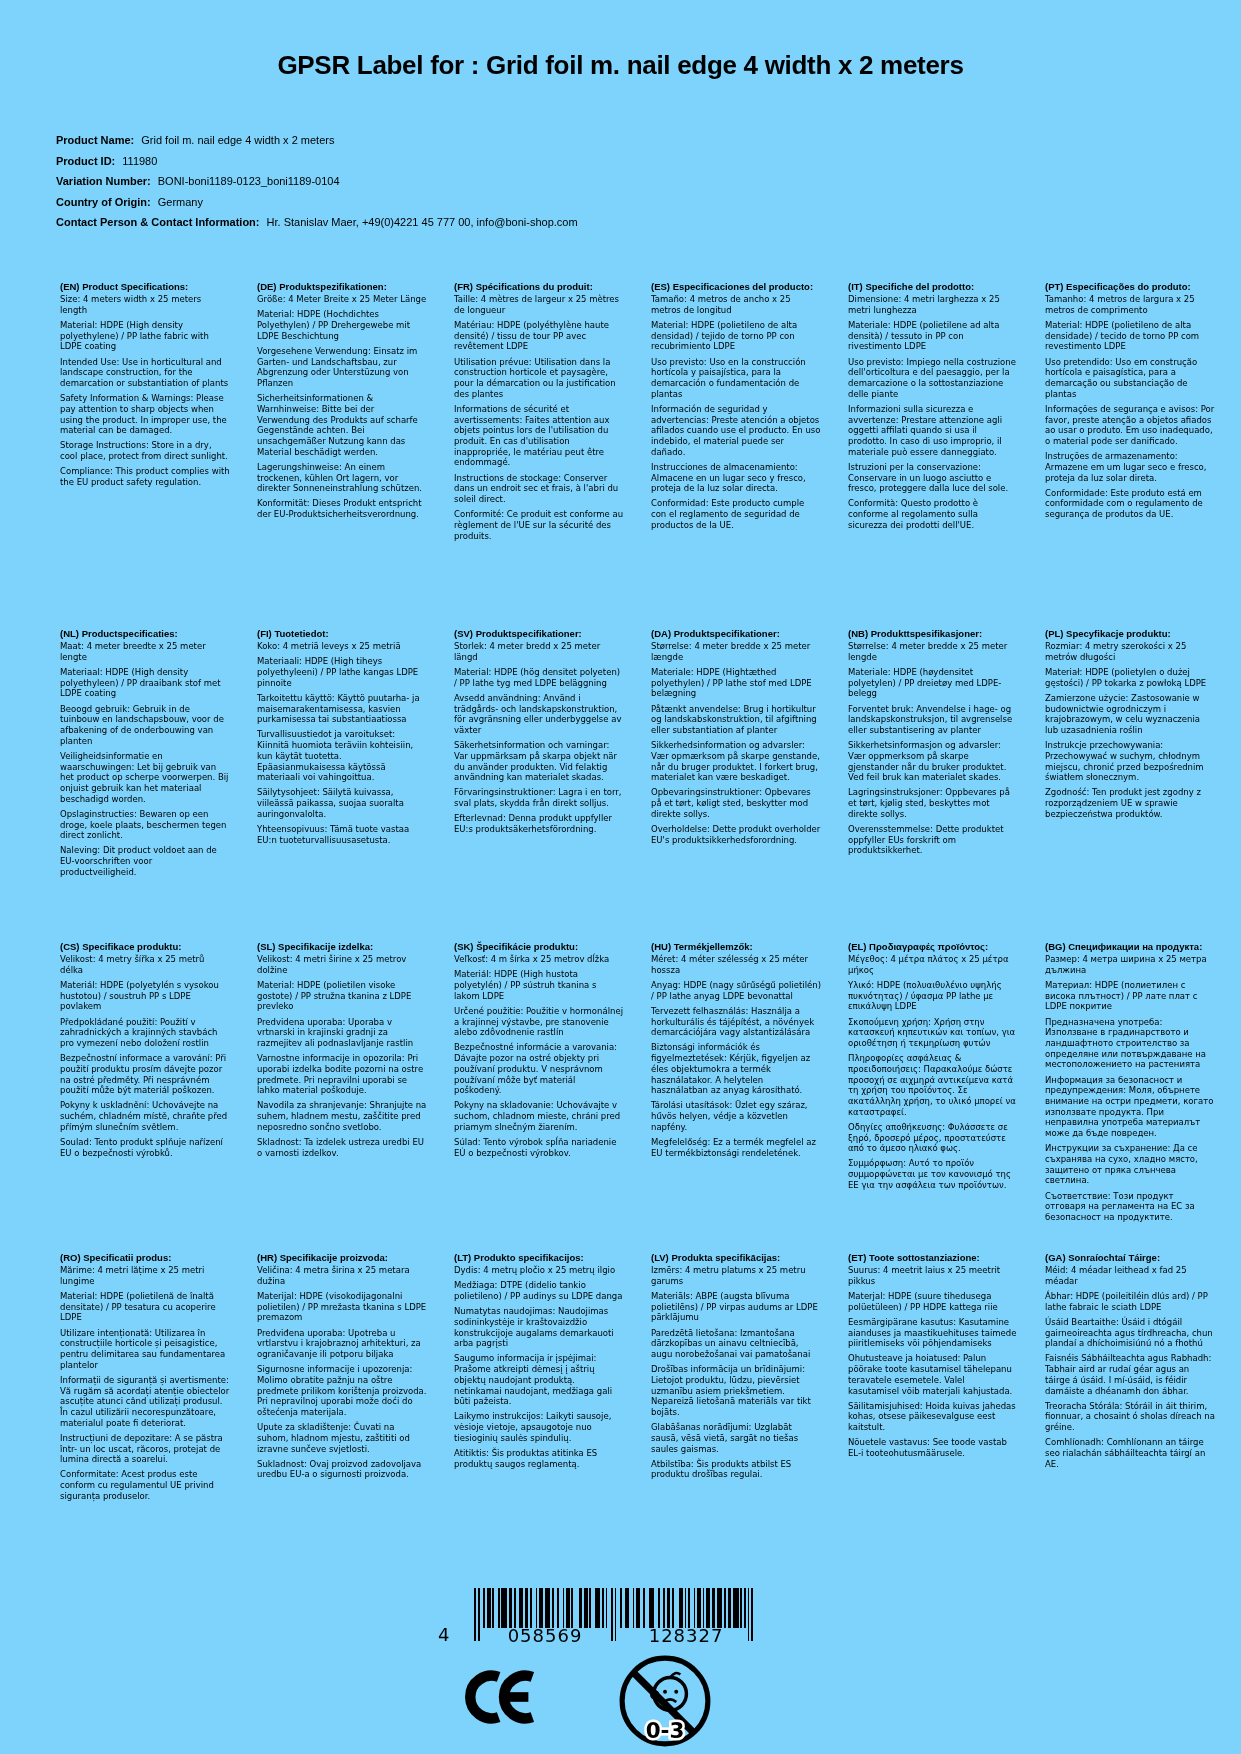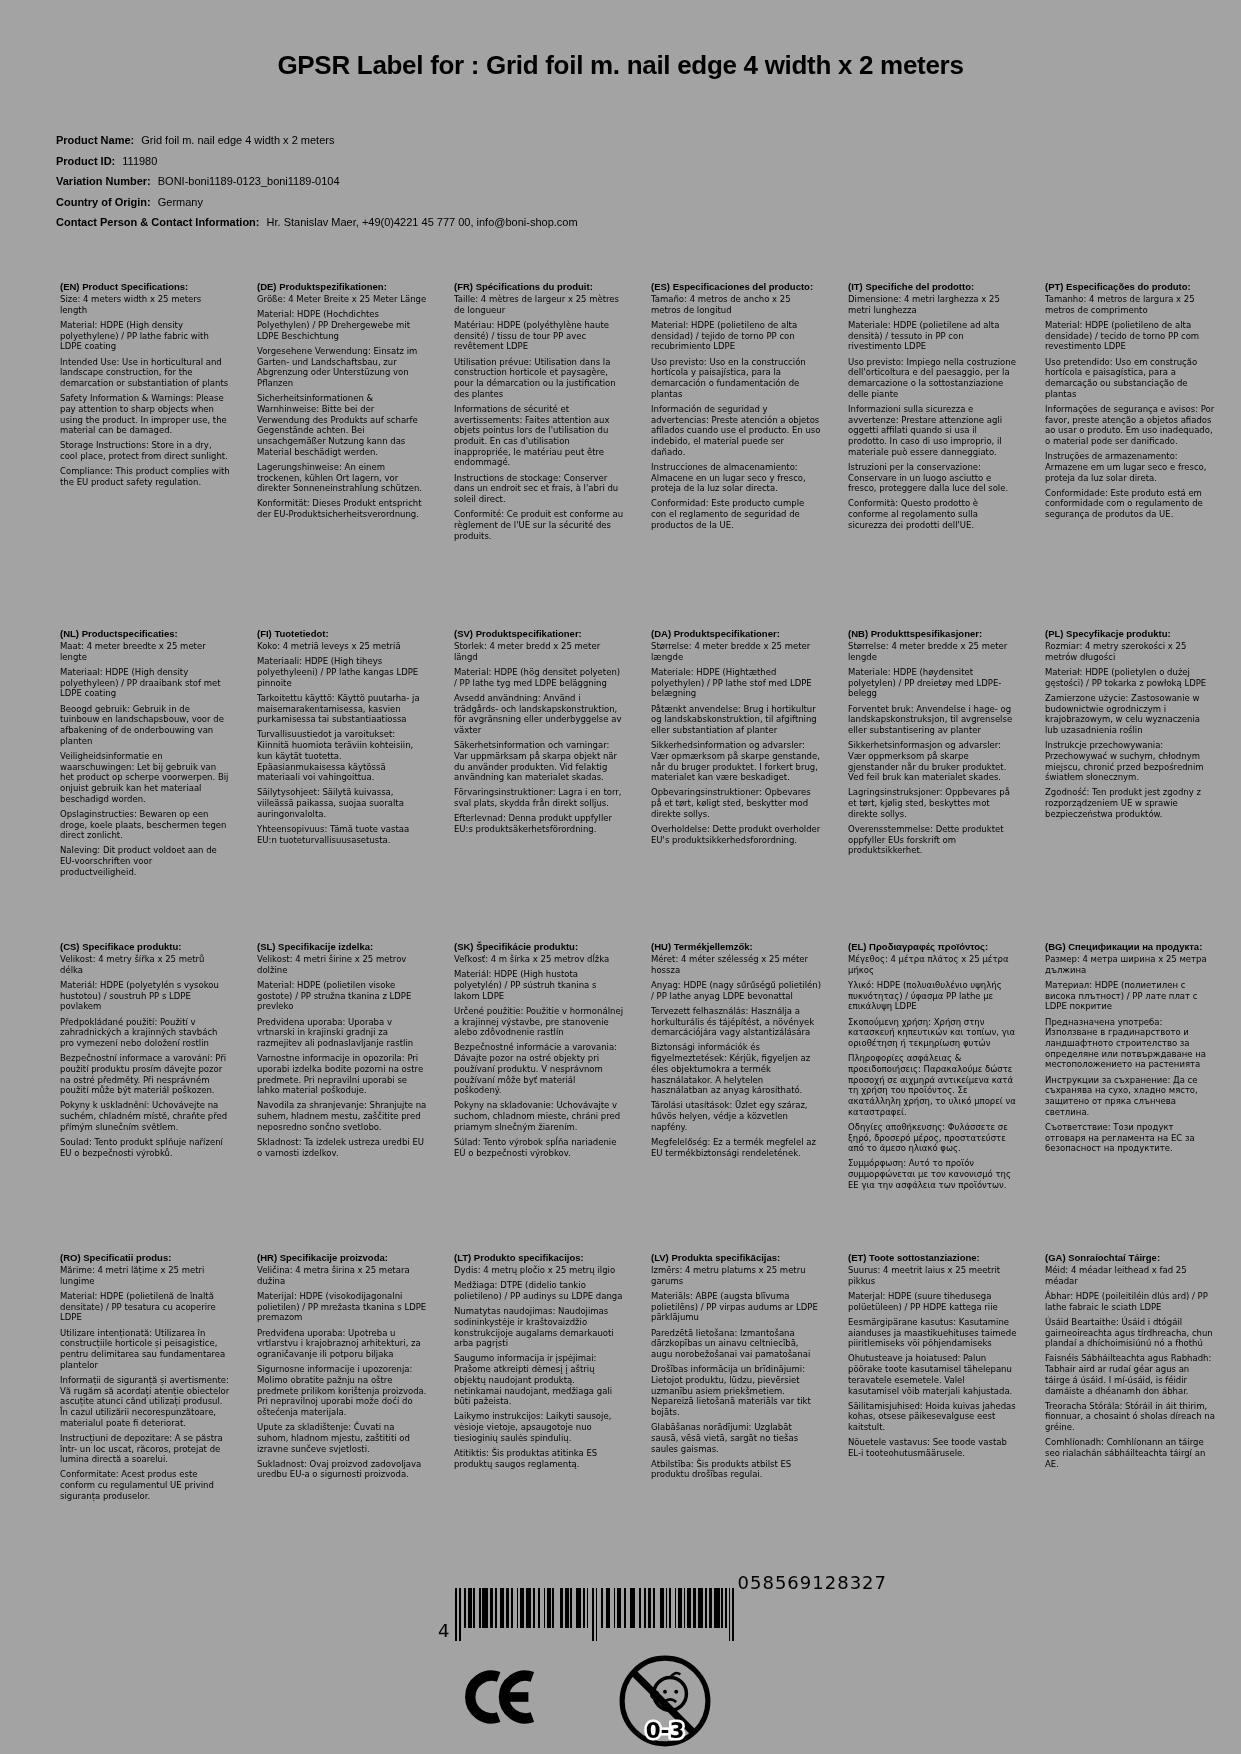--- a/index.html
+++ b/index.html
@@ -1,33 +1,33 @@
 <!DOCTYPE html>
 <html><head>
 <meta charset="utf-8">
 <style>
   html,body{margin:0;padding:0;background:#fff;}
-  .page{position:relative;width:1241px;height:1754px;background:#a3a3a3;color:#000;overflow:hidden;
+  .page{position:relative;width:1241px;height:1754px;background:#7dd3fc;color:#000;overflow:hidden;
         font-family:"DejaVu Sans",sans-serif;}
   .title{position:absolute;top:50px;left:0;width:100%;text-align:center;
          font-family:"Liberation Sans",sans-serif;font-weight:bold;font-size:26px;letter-spacing:-0.3px;}
   .product{position:absolute;left:56px;top:130px;font-family:"Liberation Sans",sans-serif;
            font-size:11px;line-height:20.5px;}
   .product-row .label{font-weight:bold;}
   .product-row .value{margin-left:7px;}
   .lang-grid{position:absolute;left:60px;top:281px;display:grid;
              grid-template-columns:repeat(6,170px);column-gap:27px;
              grid-template-rows:347px 313px 311px auto;}
   .lang-block{font-size:8.5px;line-height:10.7px;}
   .block-header{font-family:"Liberation Sans",sans-serif;font-weight:bold;font-size:9.5px;
                 line-height:11px;margin:0 0 2px 0;}
   .block-text{margin:0 0 4.5px 0;}
   .barcode{position:absolute;left:438px;top:1588px;display:flex;align-items:flex-end;}
   .lead-digit{font-size:18px;line-height:1;margin:0 6px 1px 0;}
-  .bars-stack{display:flex;flex-direction:row;}
+  .bars-stack{display:flex;flex-direction:column;margin-left:19px;}
   .bars{display:flex;align-items:flex-start;height:53px;}
   .bar{background:#000;height:40px;flex:0 0 auto;}
   .bar-tall{height:53px;}
   .barcode-digits{display:flex;margin-top:-14px;font-size:18px;line-height:1;}
   .barcode-digits span{flex:1;text-align:center;letter-spacing:1px;}
   .ce-mark{position:absolute;left:452px;top:1664px;}
   .age-warning{position:absolute;left:616px;top:1652px;}
 </style>
 </head>
 <body>
@@ -205,20 +205,21 @@
         <p class="block-text">Σκοπούμενη χρήση: Χρήση στην κατασκευή κηπευτικών και τοπίων, για οριοθέτηση ή τεκμηρίωση φυτών</p>
         <p class="block-text">Πληροφορίες ασφάλειας &amp; προειδοποιήσεις: Παρακαλούμε δώστε προσοχή σε αιχμηρά αντικείμενα κατά τη χρήση του προϊόντος. Σε ακατάλληλη χρήση, το υλικό μπορεί να καταστραφεί.</p>
         <p class="block-text">Οδηγίες αποθήκευσης: Φυλάσσετε σε ξηρό, δροσερό μέρος, προστατεύστε από το άμεσο ηλιακό φως.</p>
         <p class="block-text">Συμμόρφωση: Αυτό το προϊόν συμμορφώνεται με τον κανονισμό της ΕΕ για την ασφάλεια των προϊόντων.</p>
       </div>
       <div class="lang-block">
         <div class="block-header">(BG) Спецификации на продукта:</div>
         <p class="block-text">Размер: 4 метра ширина x 25 метра дължина</p>
         <p class="block-text">Материал: HDPE (полиетилен с висока плътност) / PP лате плат с LDPE покритие</p>
         <p class="block-text">Предназначена употреба: Използване в градинарството и ландшафтното строителство за определяне или потвърждаване на местоположението на растенията</p>
+        <p class="block-text">Информация за безопасност и предупреждения: Моля, обърнете внимание на остри предмети, когато използвате продукта. При неправилна употреба материалът може да бъде повреден.</p>
         <p class="block-text">Инструкции за съхранение: Да се съхранява на сухо, хладно място, защитено от пряка слънчева светлина.</p>
         <p class="block-text">Съответствие: Този продукт отговаря на регламента на ЕС за безопасност на продуктите.</p>
       </div>
       <div class="lang-block">
         <div class="block-header">(RO) Specificatii produs:</div>
         <p class="block-text">Mărime: 4 metri lățime x 25 metri lungime</p>
         <p class="block-text">Material: HDPE (polietilenă de înaltă densitate) / PP tesatura cu acoperire LDPE</p>
         <p class="block-text">Utilizare intenționată: Utilizarea în construcțiile horticole și peisagistice, pentru delimitarea sau fundamentarea plantelor</p>
         <p class="block-text">Informații de siguranță și avertismente: Vă rugăm să acordați atenție obiectelor ascuțite atunci când utilizați produsul. În cazul utilizării necorespunzătoare, materialul poate fi deteriorat.</p>
         <p class="block-text">Instrucțiuni de depozitare: A se păstra într- un loc uscat, răcoros, protejat de lumina directă a soarelui.</p>

